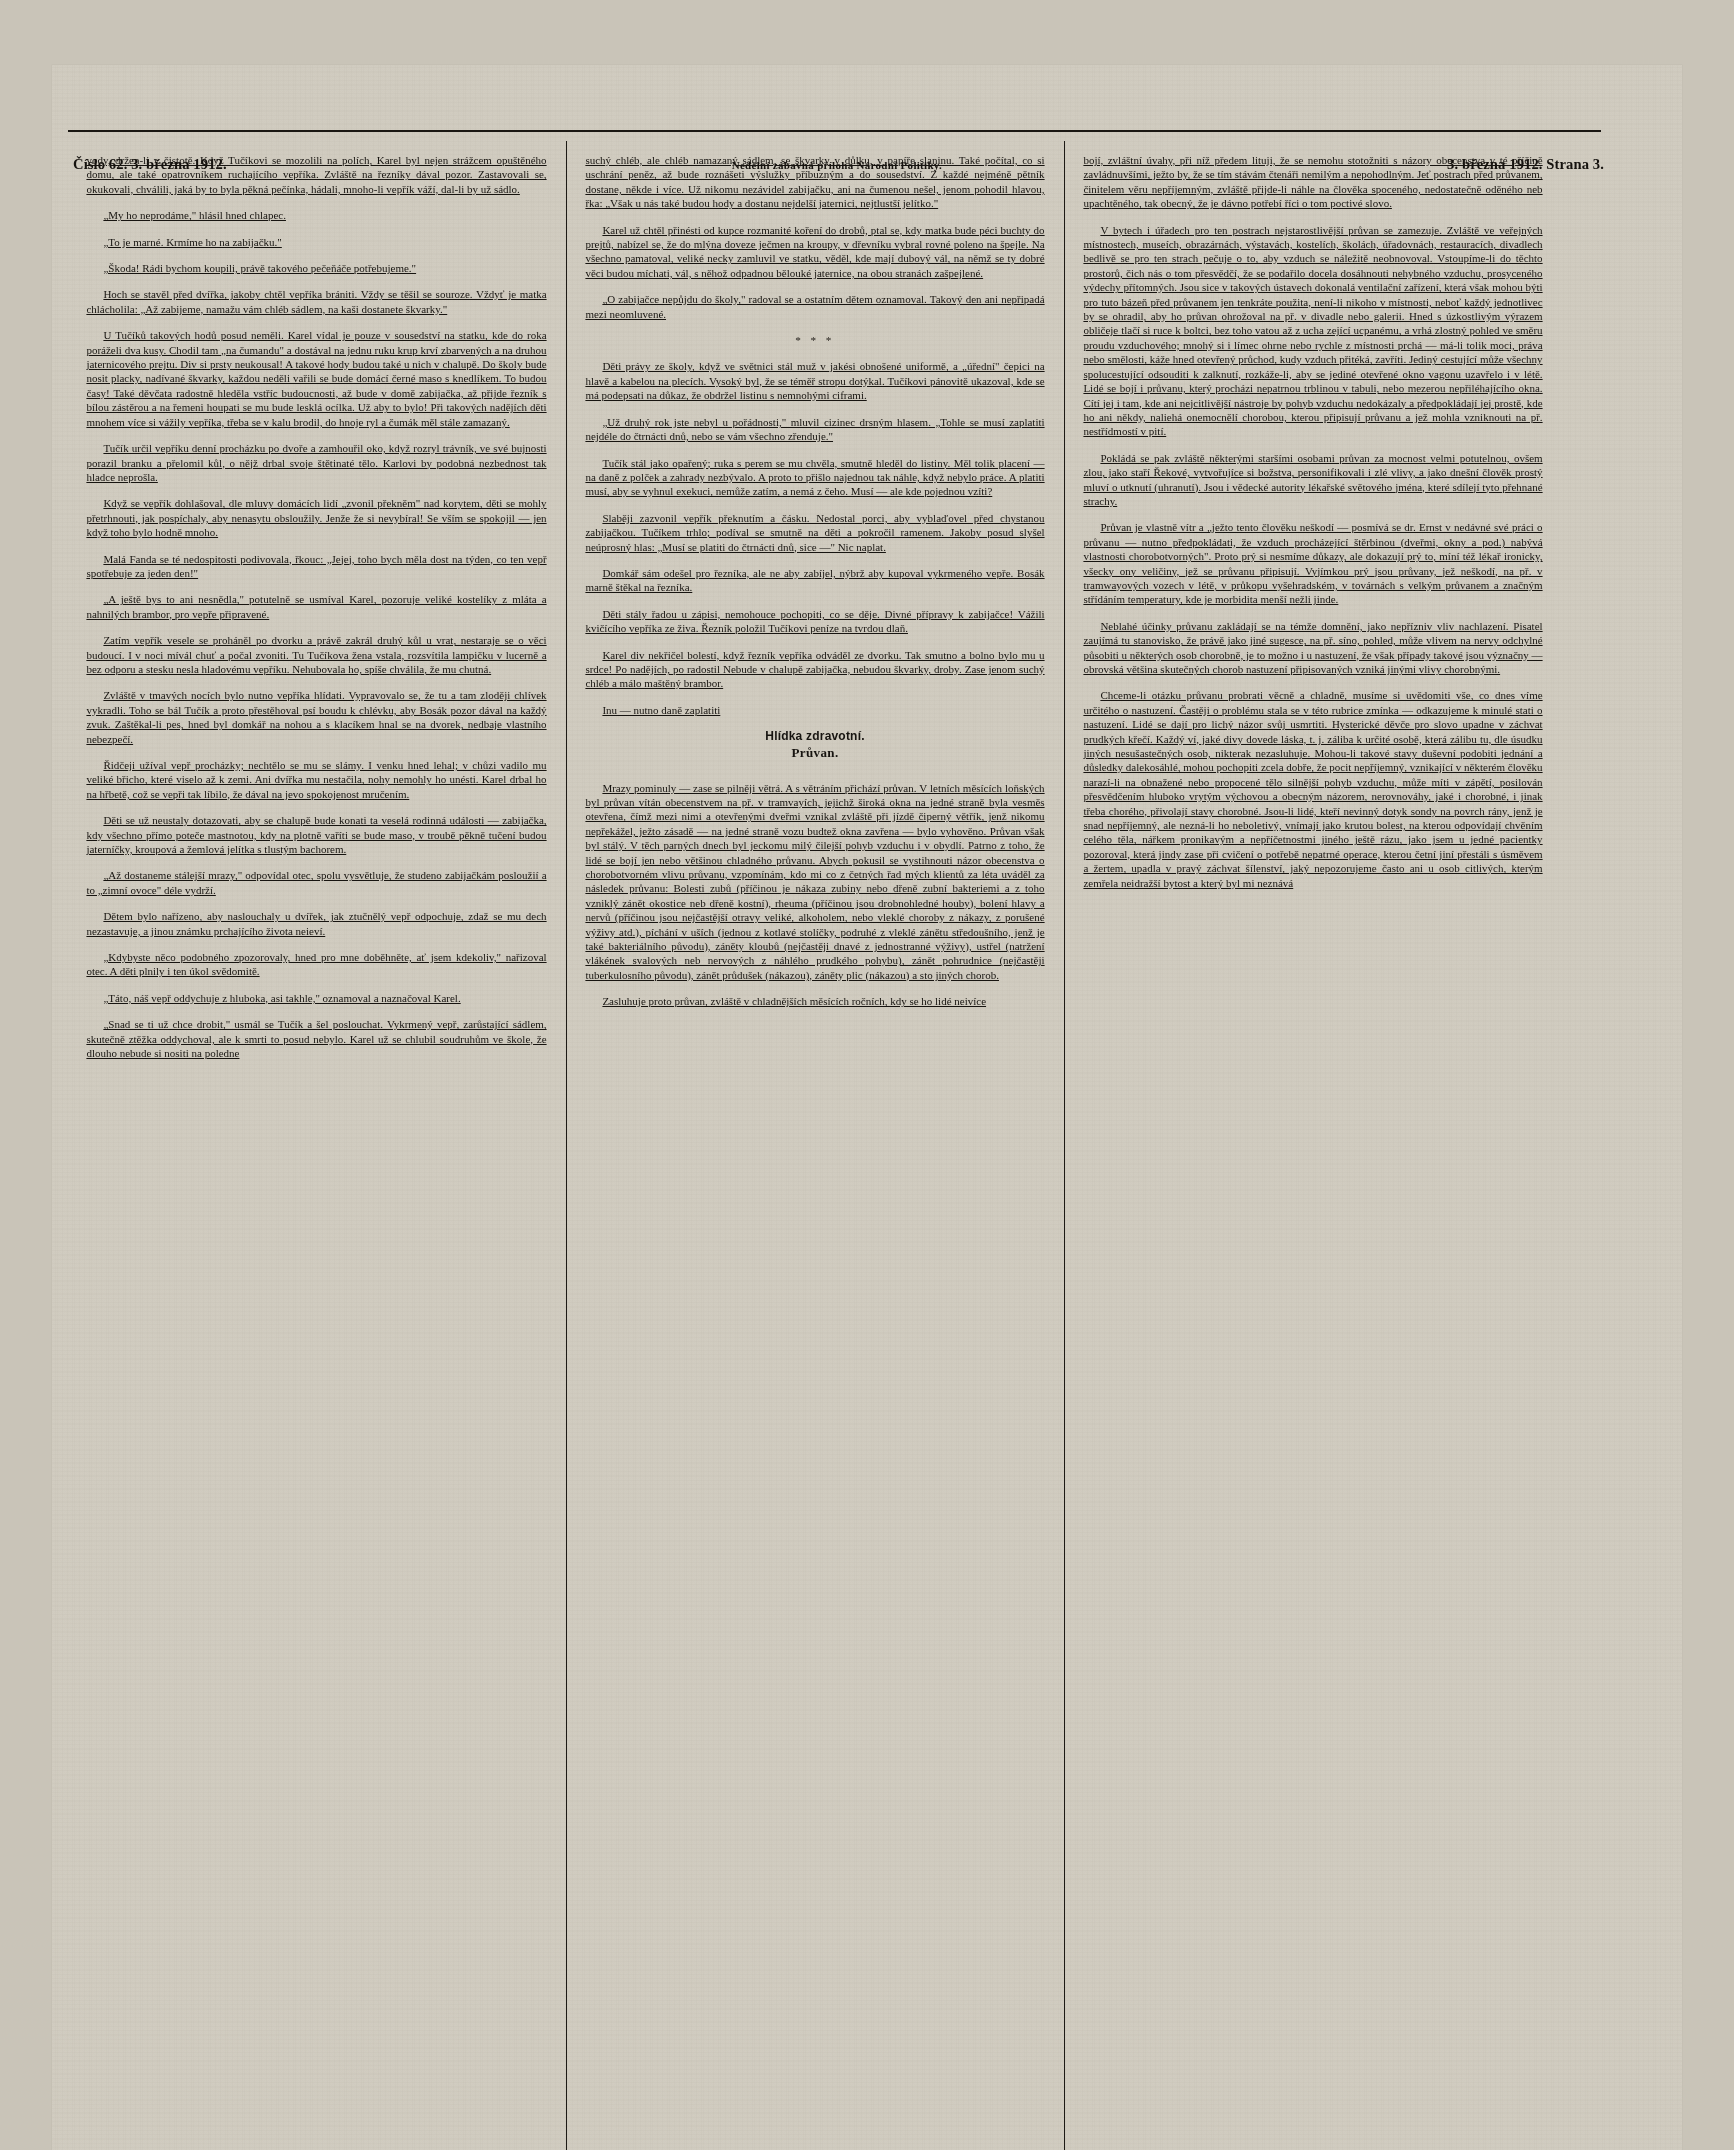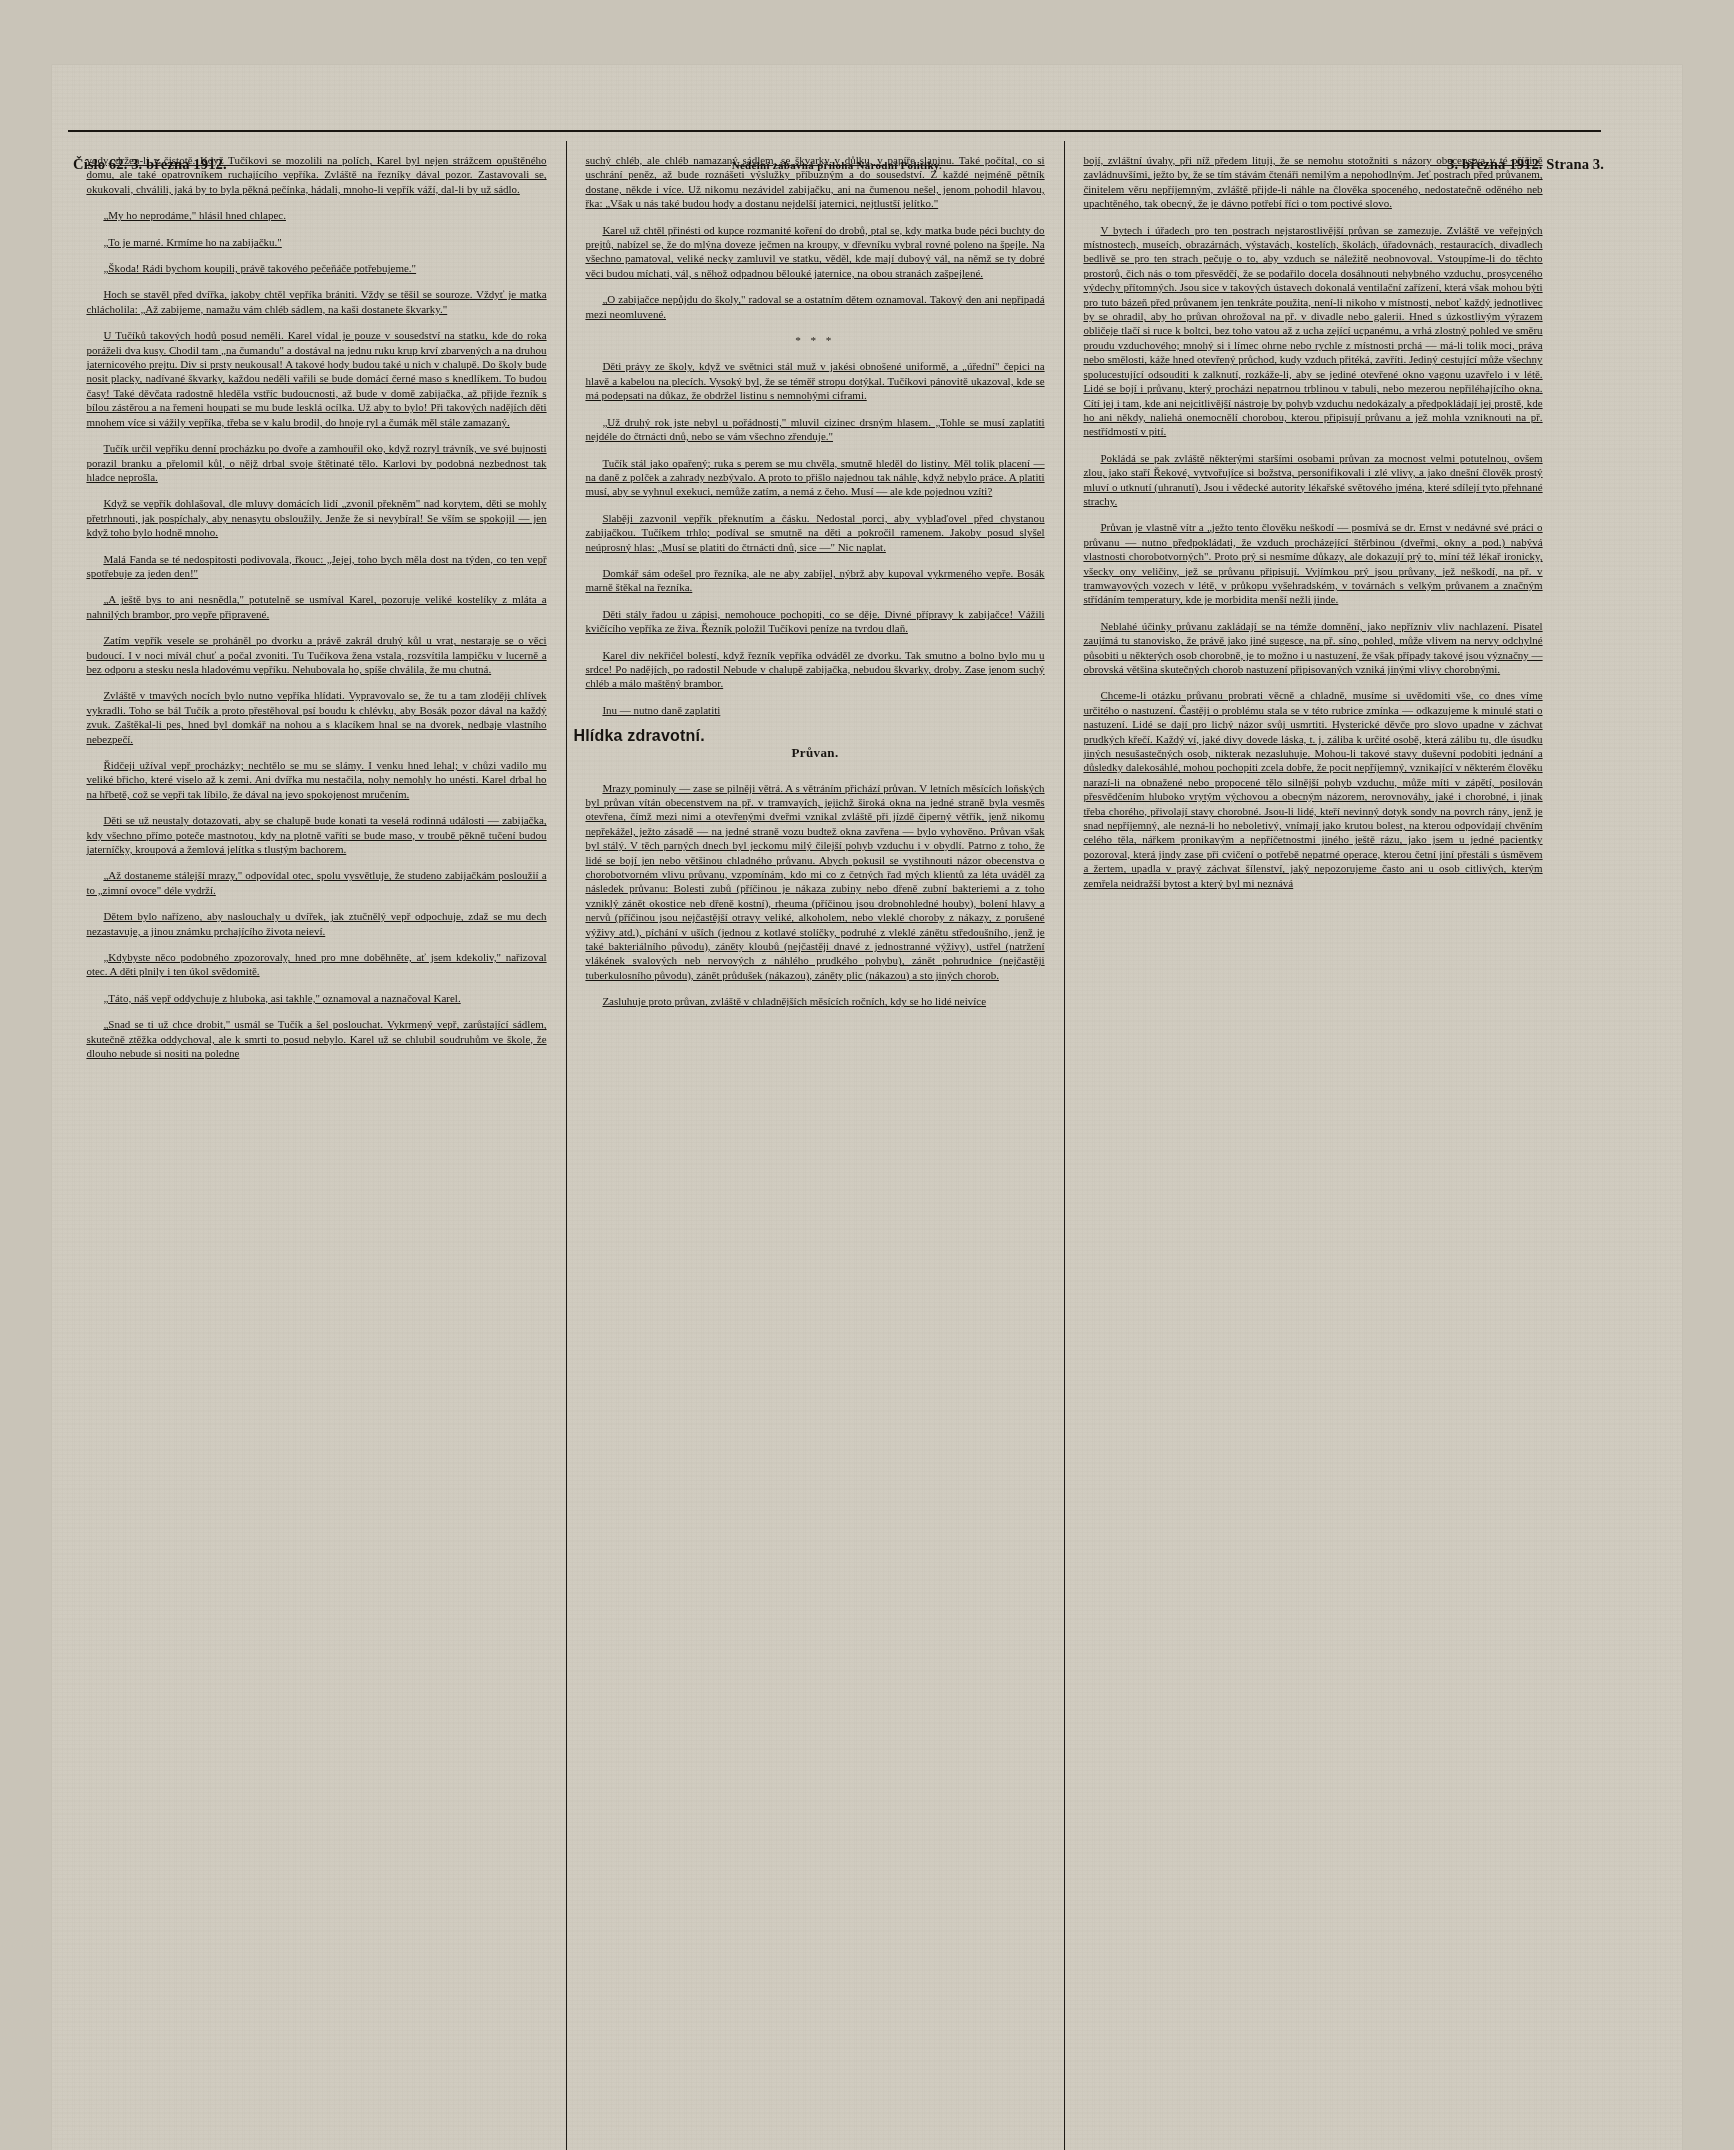--- a/index.html
+++ b/index.html
@@ -92,22 +92,22 @@
     hyphens: auto;
   }
   .col-inner p {
     margin: 12px;
     text-indent: 17px;
     text-decoration: underline;
   }
   .col-inner p.noindent { text-indent: 0; }
   .sec-head {
     margin: 11.2px 0 2.6px 0;
-    text-align: left;
-    font-size: 16px;
+    text-align: center;
+    font-size: 12px;
     font-weight: bold;
     letter-spacing: 0.2px;
     font-family: "Liberation Sans", sans-serif;
   }
   .sec-sub {
     margin: 0 0 20px 0;
     text-align: center;
     font-size: 13px;
     font-weight: bold;
     letter-spacing: 0.4px;

